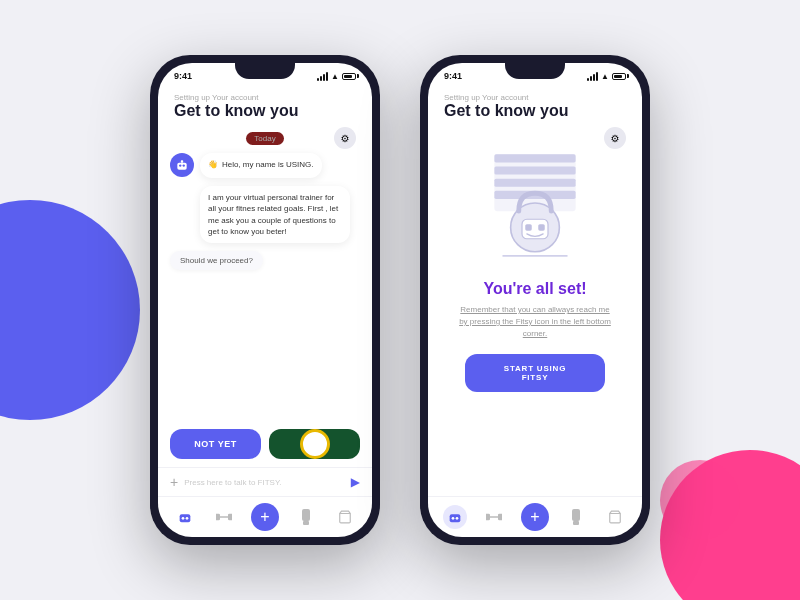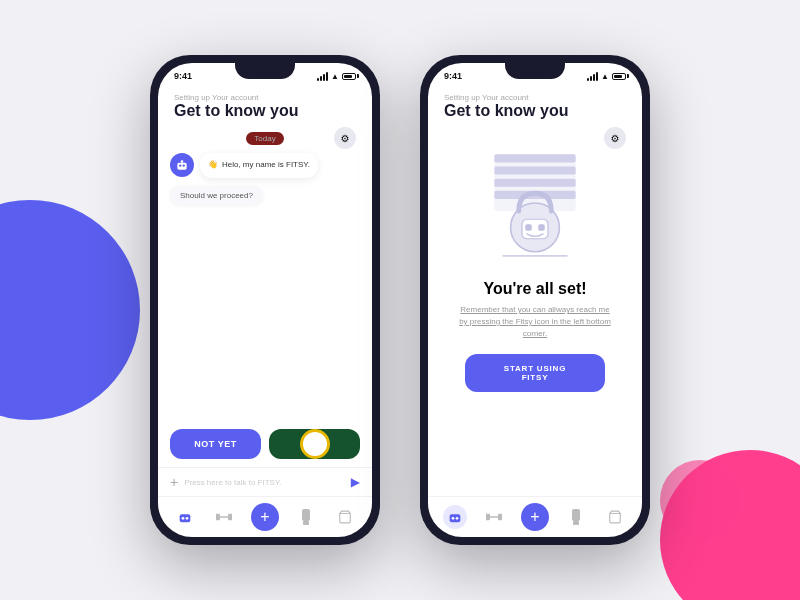--- a/index.html
+++ b/index.html
@@ -357,21 +357,21 @@
     }
     .robot-illustration {
       width: 130px;
       height: 130px;
       margin-bottom: 12px;
       margin-top: 4px;
     }
     .allset-title {
       font-size: 16px;
       font-weight: 700;
-      color: #000000;
+      color: #6d28d9;
       margin-bottom: 6px;
     }
     .allset-desc {
       font-size: 8px;
       color: #999;
       line-height: 1.5;
       max-width: 160px;
       margin-bottom: 14px;
       text-decoration: underline;
     }
@@ -432,25 +432,28 @@
             <svg width="14" height="14" viewBox="0 0 24 24" fill="white">
               <rect x="4" y="8" width="16" height="12" rx="3"></rect>
               <circle cx="9" cy="13" r="2" fill="#5b5fef"></circle>
               <circle cx="15" cy="13" r="2" fill="#5b5fef"></circle>
               <rect x="10" y="4" width="4" height="4" rx="1"></rect>
             </svg>
           </div>
           <div class="chat-bubble">
             <div class="emoji-row">
               <span>👋</span>
-              <span>Helo, my name is FITSY.</span>
+              <span>Helo, my name is USING.</span>
             </div>
           </div>
         </div>
 
+        <div class="chat-bubble full-bubble">
+          <span>I am your virtual personal trainer for all your fitnes related goals. First , let me ask you a couple of questions to get to know you beter!</span>
+        </div>
 
         <div class="chat-question">
           <span>Should we proceed?</span>
         </div>
       </div>
 
       <div class="action-buttons">
         <button class="btn-not-yet">NOT YET</button>
         <button class="btn-yes">
           <span class="yes-ring"></span>

